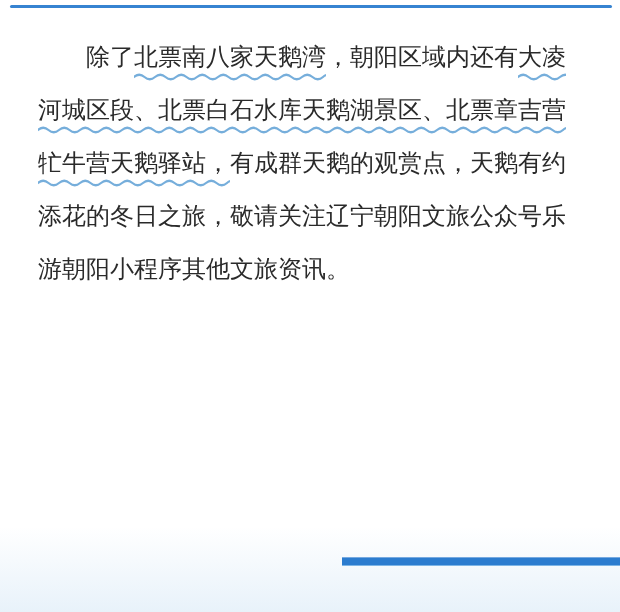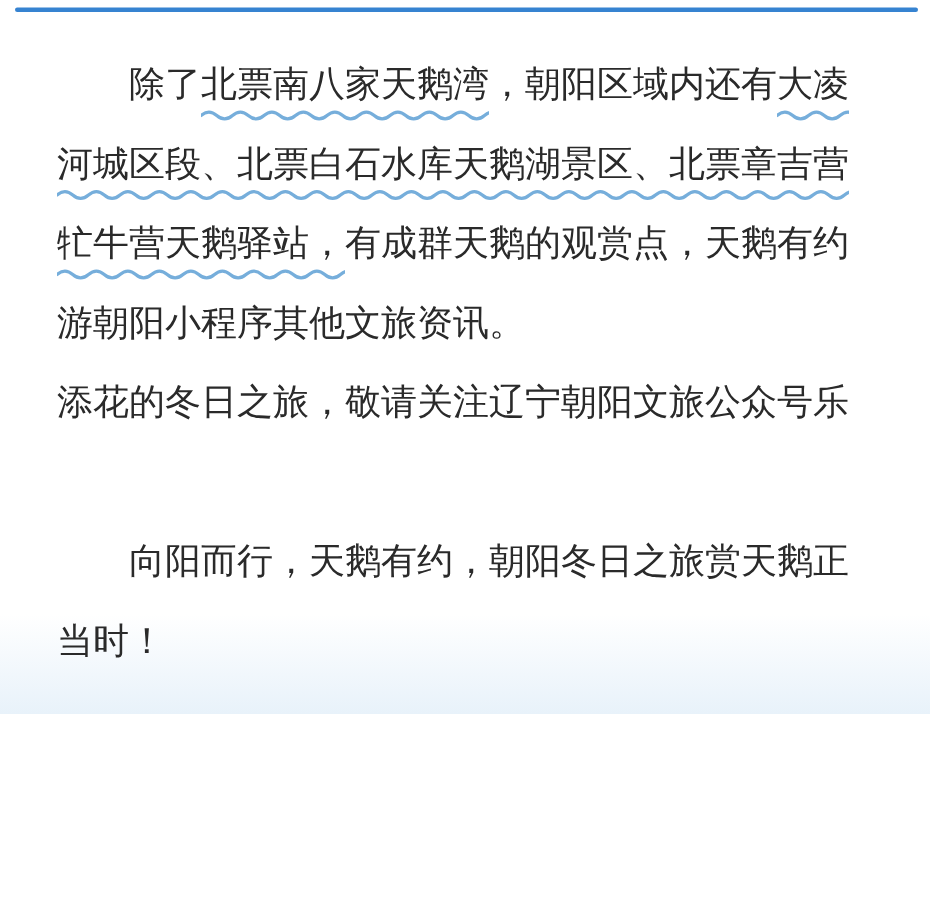--- a/index.html
+++ b/index.html
@@ -9,21 +9,21 @@
     --fade:#e8f2fa;
   }
   *{margin:0;padding:0;box-sizing:border-box;}
   html,body{width:620px;height:612px;}
   body{
     font-family:"Liberation Sans","DejaVu Sans",sans-serif;
     overflow:hidden;
   }
   .page{
     position:relative;
-    width:620px;height:476px;
+    width:620px;height:612px;
     background:linear-gradient(180deg,#ffffff 0%,#ffffff 86%,var(--fade) 100%);
     overflow:hidden;
   }
   .top-line{
     position:absolute;
     top:5px;left:10px;width:602px;height:3px;
     background:var(--accent);
     border-radius:2px;
     opacity:.95;
   }
@@ -71,24 +71,20 @@
               <path d="M0 5 Q 5.25 0.5 10.5 5 T 21 5 T 31.5 5 T 42 5 T 52.5 5 T 63 5 T 73.5 5 T 84 5 T 94.5 5 T 105 5 T 115.5 5 T 126 5 T 136.5 5 T 147 5 T 157.5 5 T 168 5 T 178.5 5 T 189 5 T 199.5 5" fill="none" stroke="#76aedb" stroke-width="2.2" stroke-linecap="round"></path>
             </svg></span><span class="seg">，朝阳区域内还有</span><span class="seg wavy">大凌<svg class="wave" width="48" height="9" viewBox="0 0 48 9">
               <path d="M0 5 Q 5.25 0.5 10.5 5 T 21 5 T 31.5 5 T 42 5 T 52.5 5" fill="none" stroke="#76aedb" stroke-width="2.2" stroke-linecap="round"></path>
             </svg></span></div>
         <div class="line"><span class="seg wavy">河城区段、北票白石水库天鹅湖景区、北票章吉营<svg class="wave" width="528" height="9" viewBox="0 0 528 9">
               <path d="M0 5 Q 5.25 0.5 10.5 5 T 21 5 T 31.5 5 T 42 5 T 52.5 5 T 63 5 T 73.5 5 T 84 5 T 94.5 5 T 105 5 T 115.5 5 T 126 5 T 136.5 5 T 147 5 T 157.5 5 T 168 5 T 178.5 5 T 189 5 T 199.5 5 T 210 5 T 220.5 5 T 231 5 T 241.5 5 T 252 5 T 262.5 5 T 273 5 T 283.5 5 T 294 5 T 304.5 5 T 315 5 T 325.5 5 T 336 5 T 346.5 5 T 357 5 T 367.5 5 T 378 5 T 388.5 5 T 399 5 T 409.5 5 T 420 5 T 430.5 5 T 441 5 T 451.5 5 T 462 5 T 472.5 5 T 483 5 T 493.5 5 T 504 5 T 514.5 5 T 525 5 T 535.5 5" fill="none" stroke="#76aedb" stroke-width="2.2" stroke-linecap="round"></path>
             </svg></span></div>
         <div class="line"><span class="seg wavy">牤牛营天鹅驿站，<svg class="wave" width="192" height="9" viewBox="0 0 192 9">
               <path d="M0 5 Q 5.25 0.5 10.5 5 T 21 5 T 31.5 5 T 42 5 T 52.5 5 T 63 5 T 73.5 5 T 84 5 T 94.5 5 T 105 5 T 115.5 5 T 126 5 T 136.5 5 T 147 5 T 157.5 5 T 168 5 T 178.5 5 T 189 5 T 199.5 5" fill="none" stroke="#76aedb" stroke-width="2.2" stroke-linecap="round"></path>
             </svg></span><span class="seg">有成群天鹅的观赏点，天鹅有约</span></div>
+        <div class="line"><span class="seg">添花的冬日之旅，敬请关注辽宁朝阳文旅公众号乐</span></div>
         <div class="line"><span class="seg">游朝阳小程序其他文旅资讯。</span></div>
-        <div class="line"><span class="seg">添花的冬日之旅，敬请关注辽宁朝阳文旅公众号乐</span></div>
       </div>
     <div class="para-gap"></div>
-    <div>
-        <div class="line indent"><span class="seg">向阳而行，天鹅有约，朝阳冬日之旅赏天鹅正</span></div>
-        <div class="line"><span class="seg">当时！</span></div>
-      </div>
   </div>
 
   <div class="bottom-bar"></div>
 </div>
 
 </body></html>

